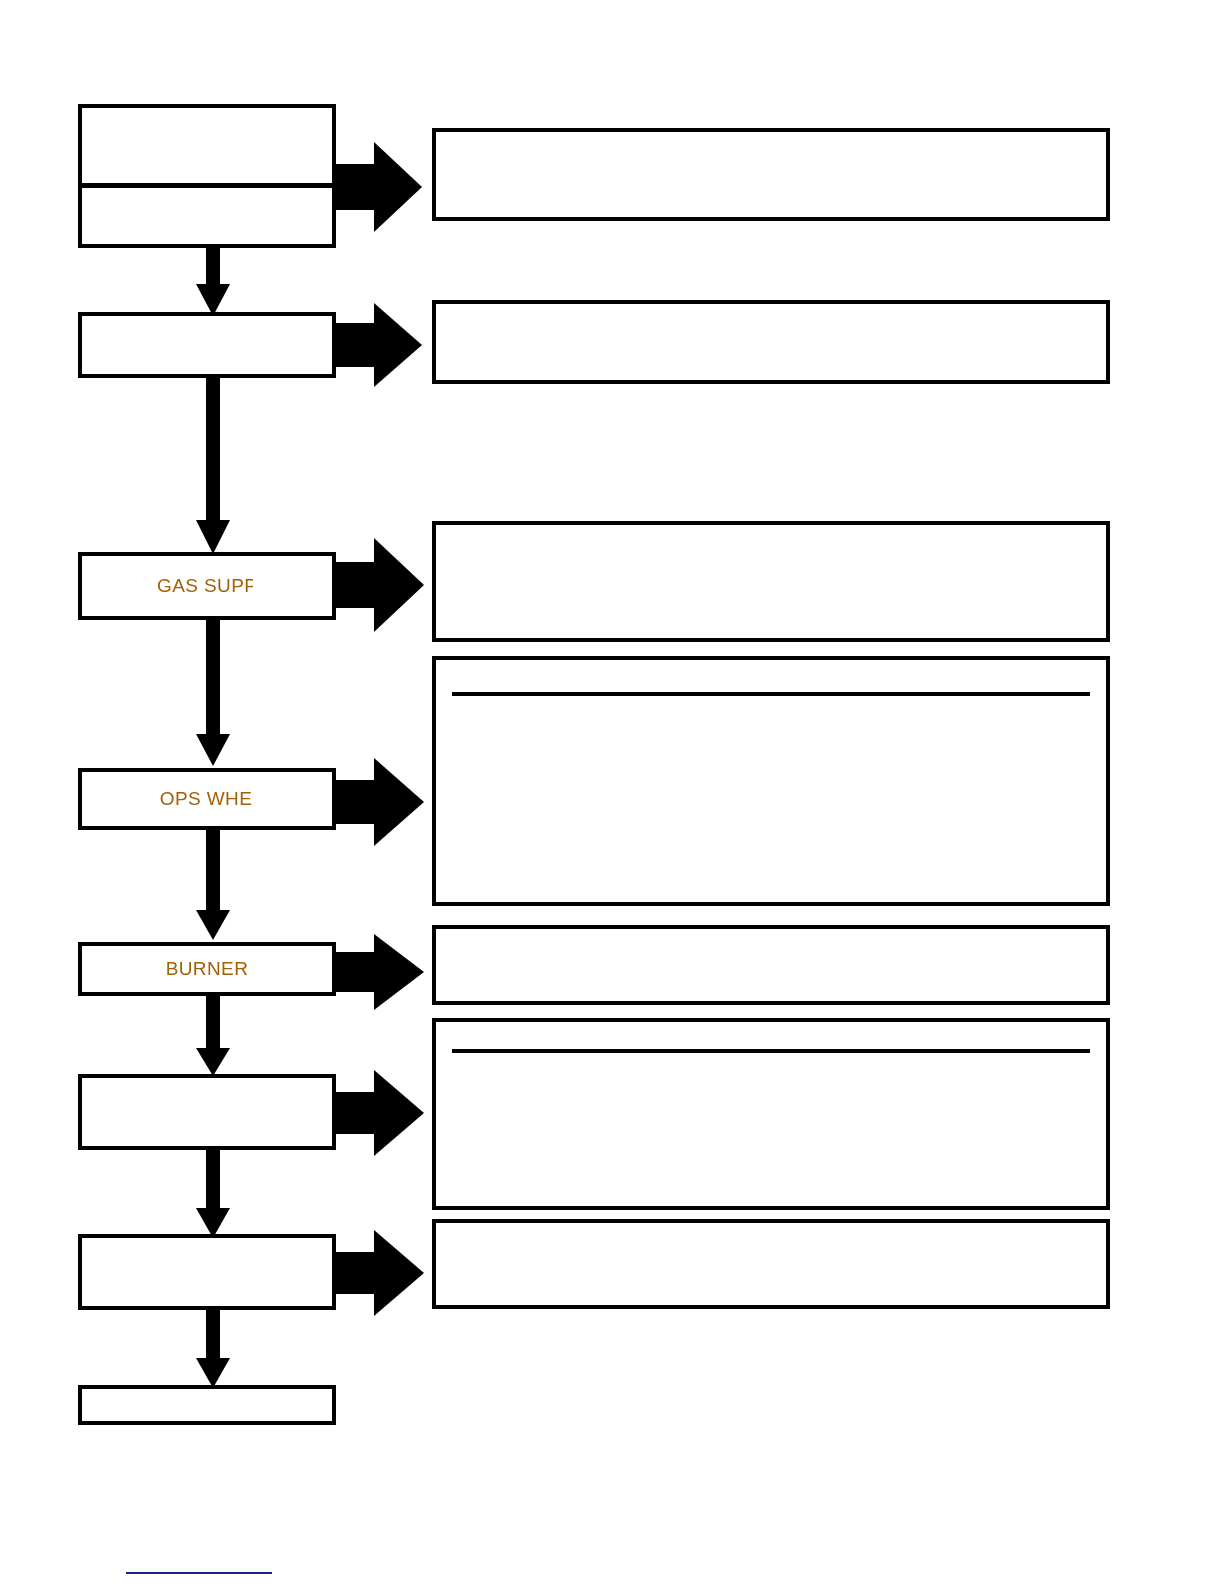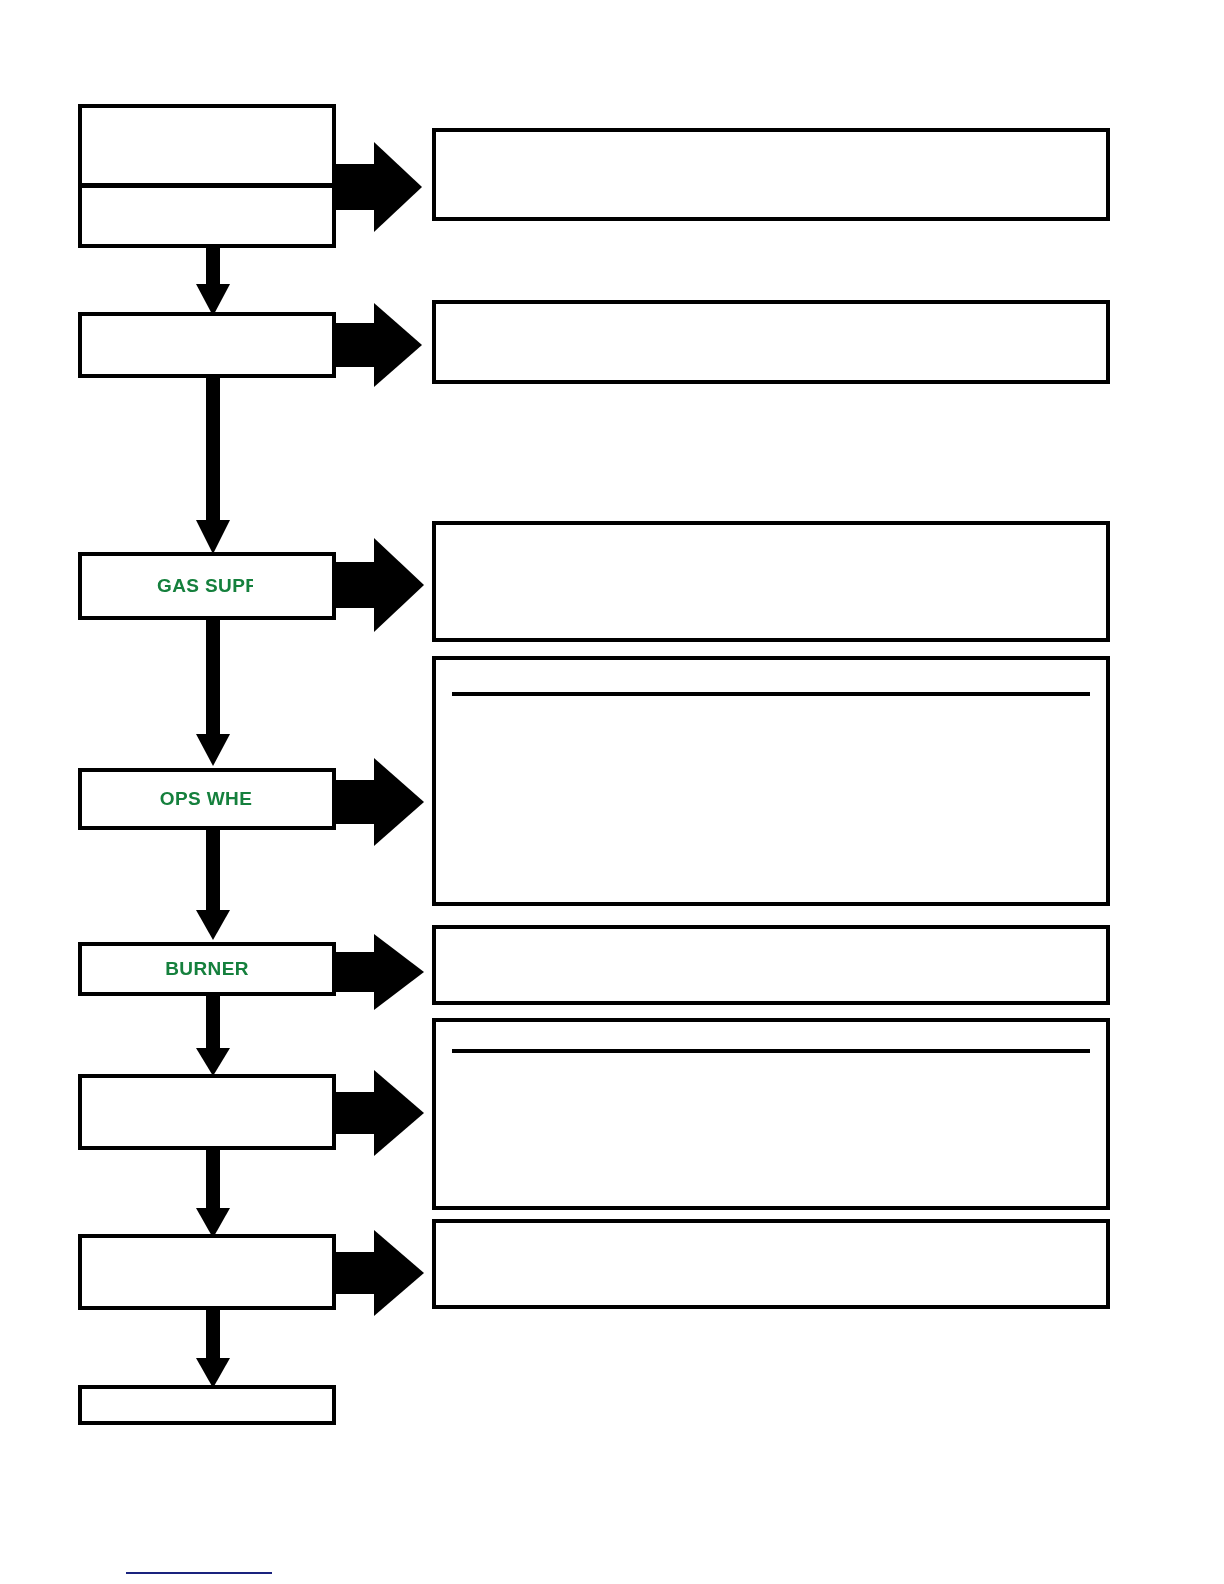--- a/index.html
+++ b/index.html
@@ -26,27 +26,26 @@
     border: 4px solid #000000;
     z-index: 3;
   }
 
   
   .boxlabel {
     position: absolute;
     box-sizing: border-box;
     overflow: hidden;
     white-space: nowrap;
-    color: #15803d;
+    color: #a16207;
     font-size: 19px;
     letter-spacing: 0.4px;
     line-height: 1;
     z-index: 6;
     text-align: center;
-    font-weight: bold;
   }
 
   
   .hdivider {
     position: absolute;
     background: #000000;
     z-index: 5;
   }
 
   

